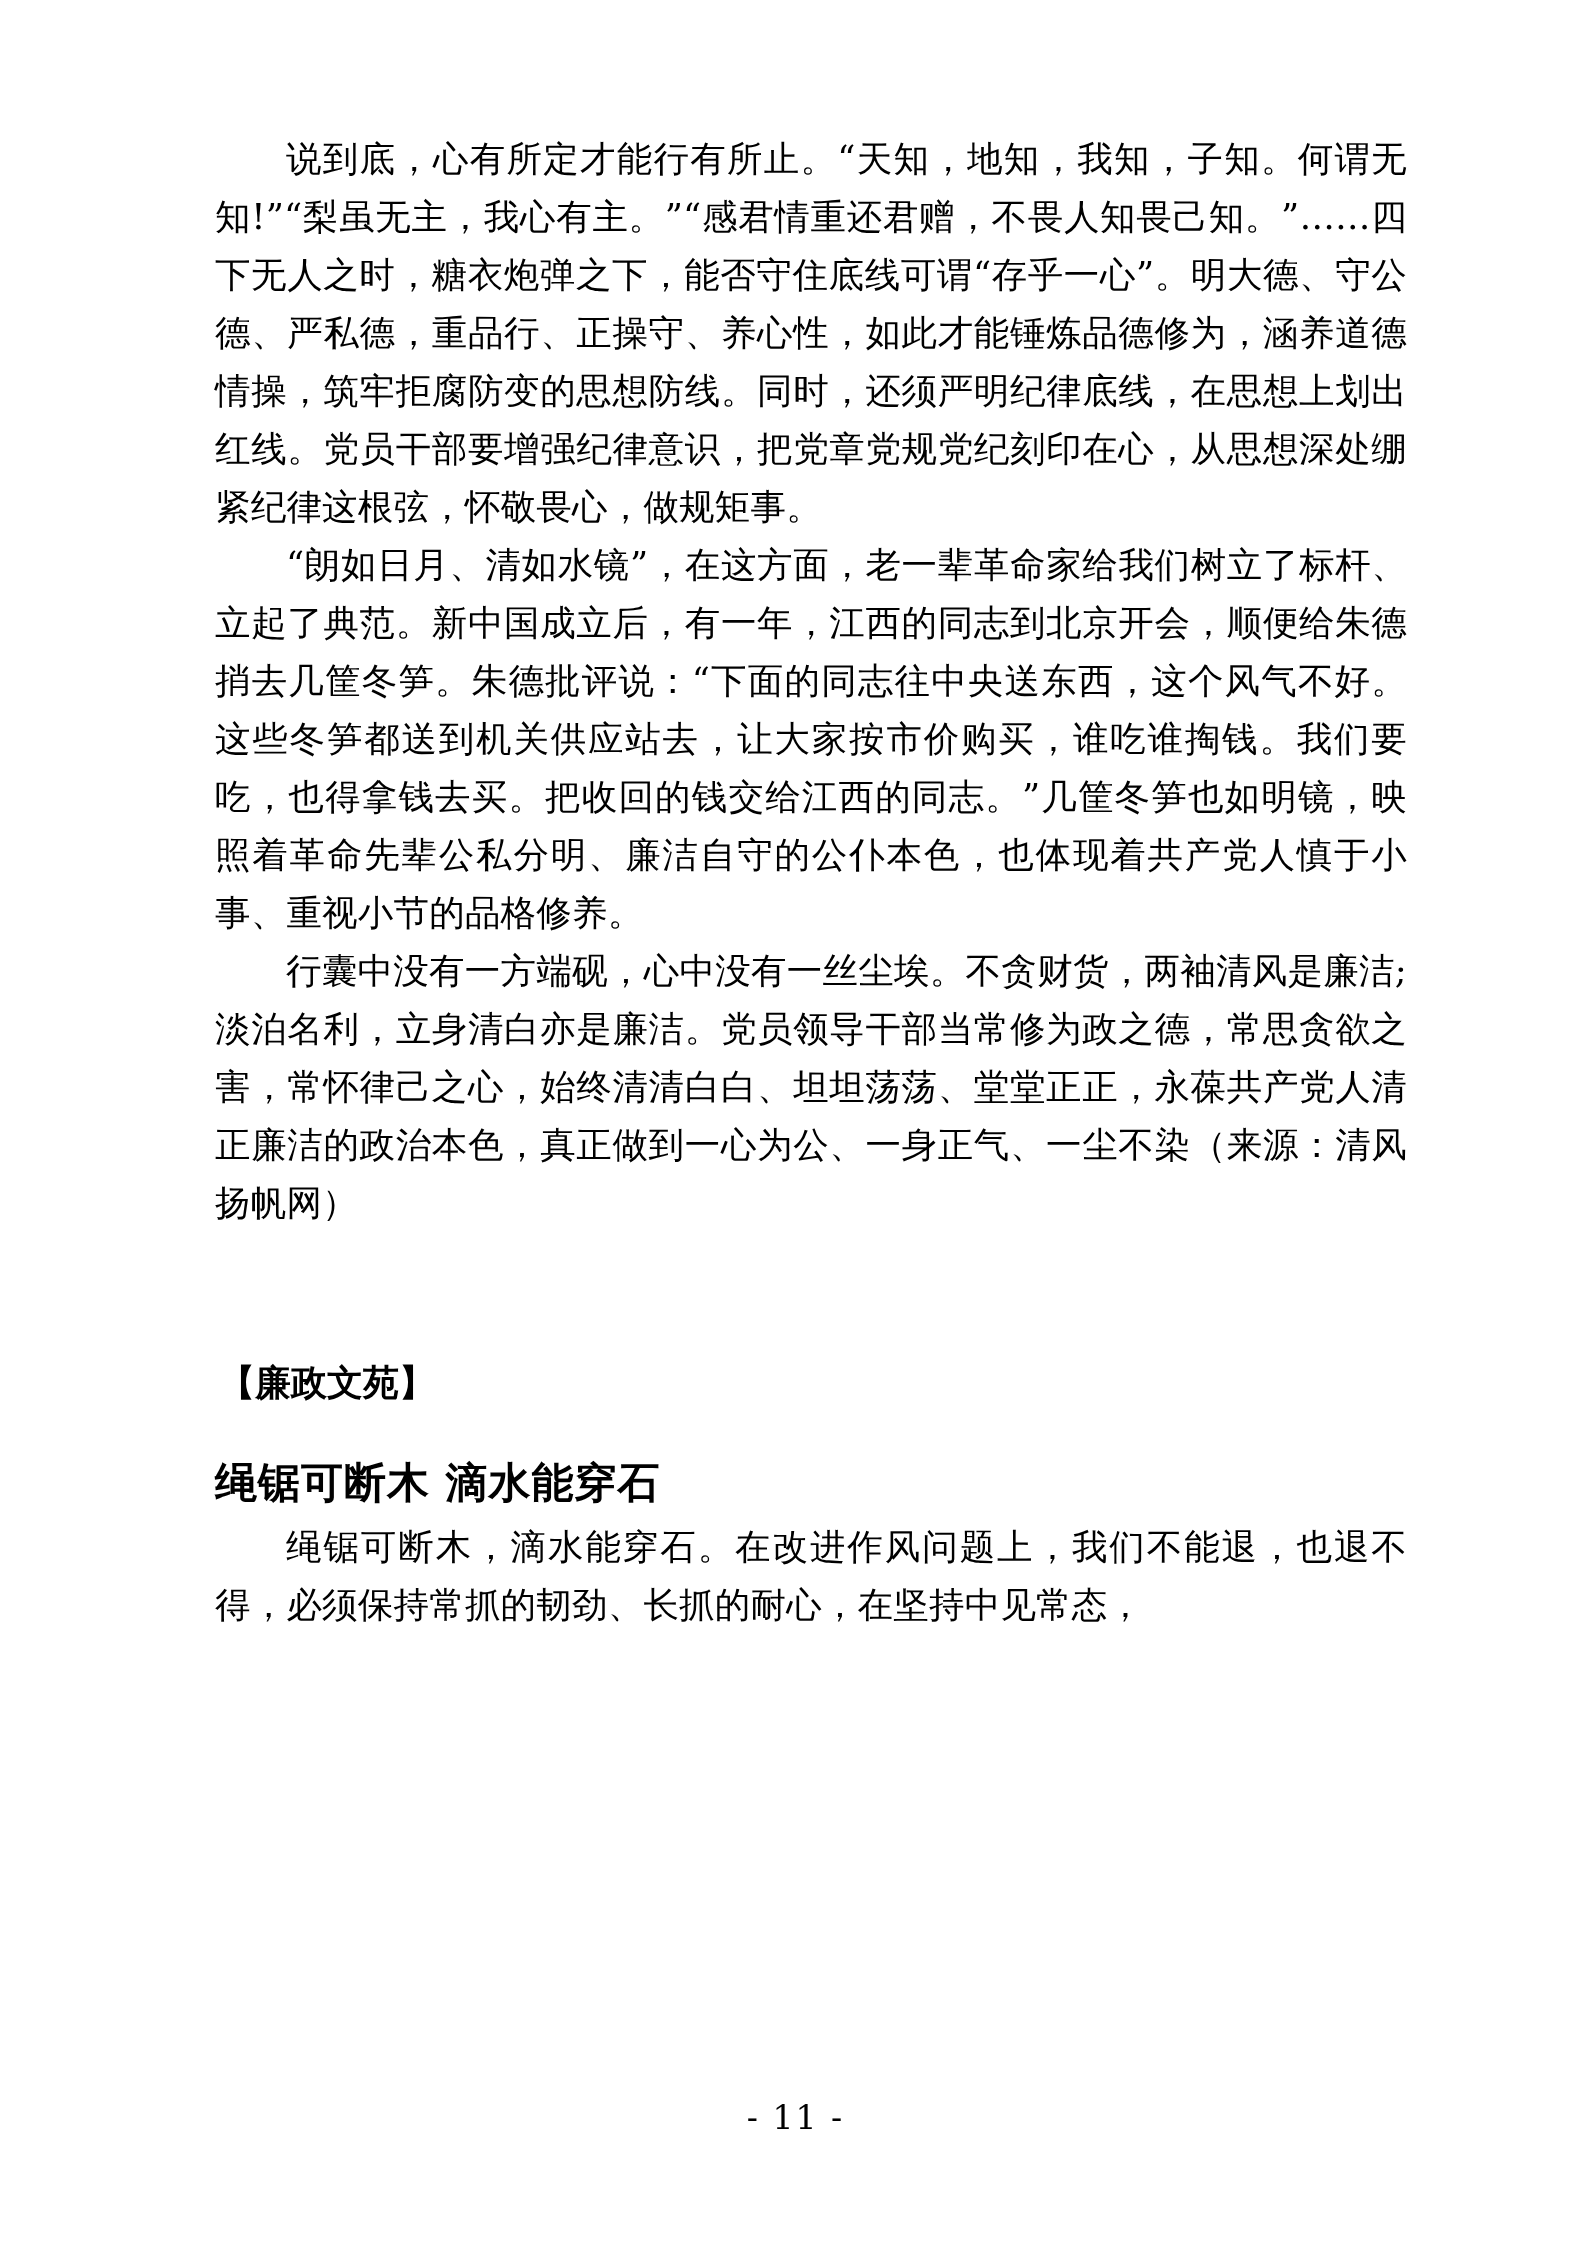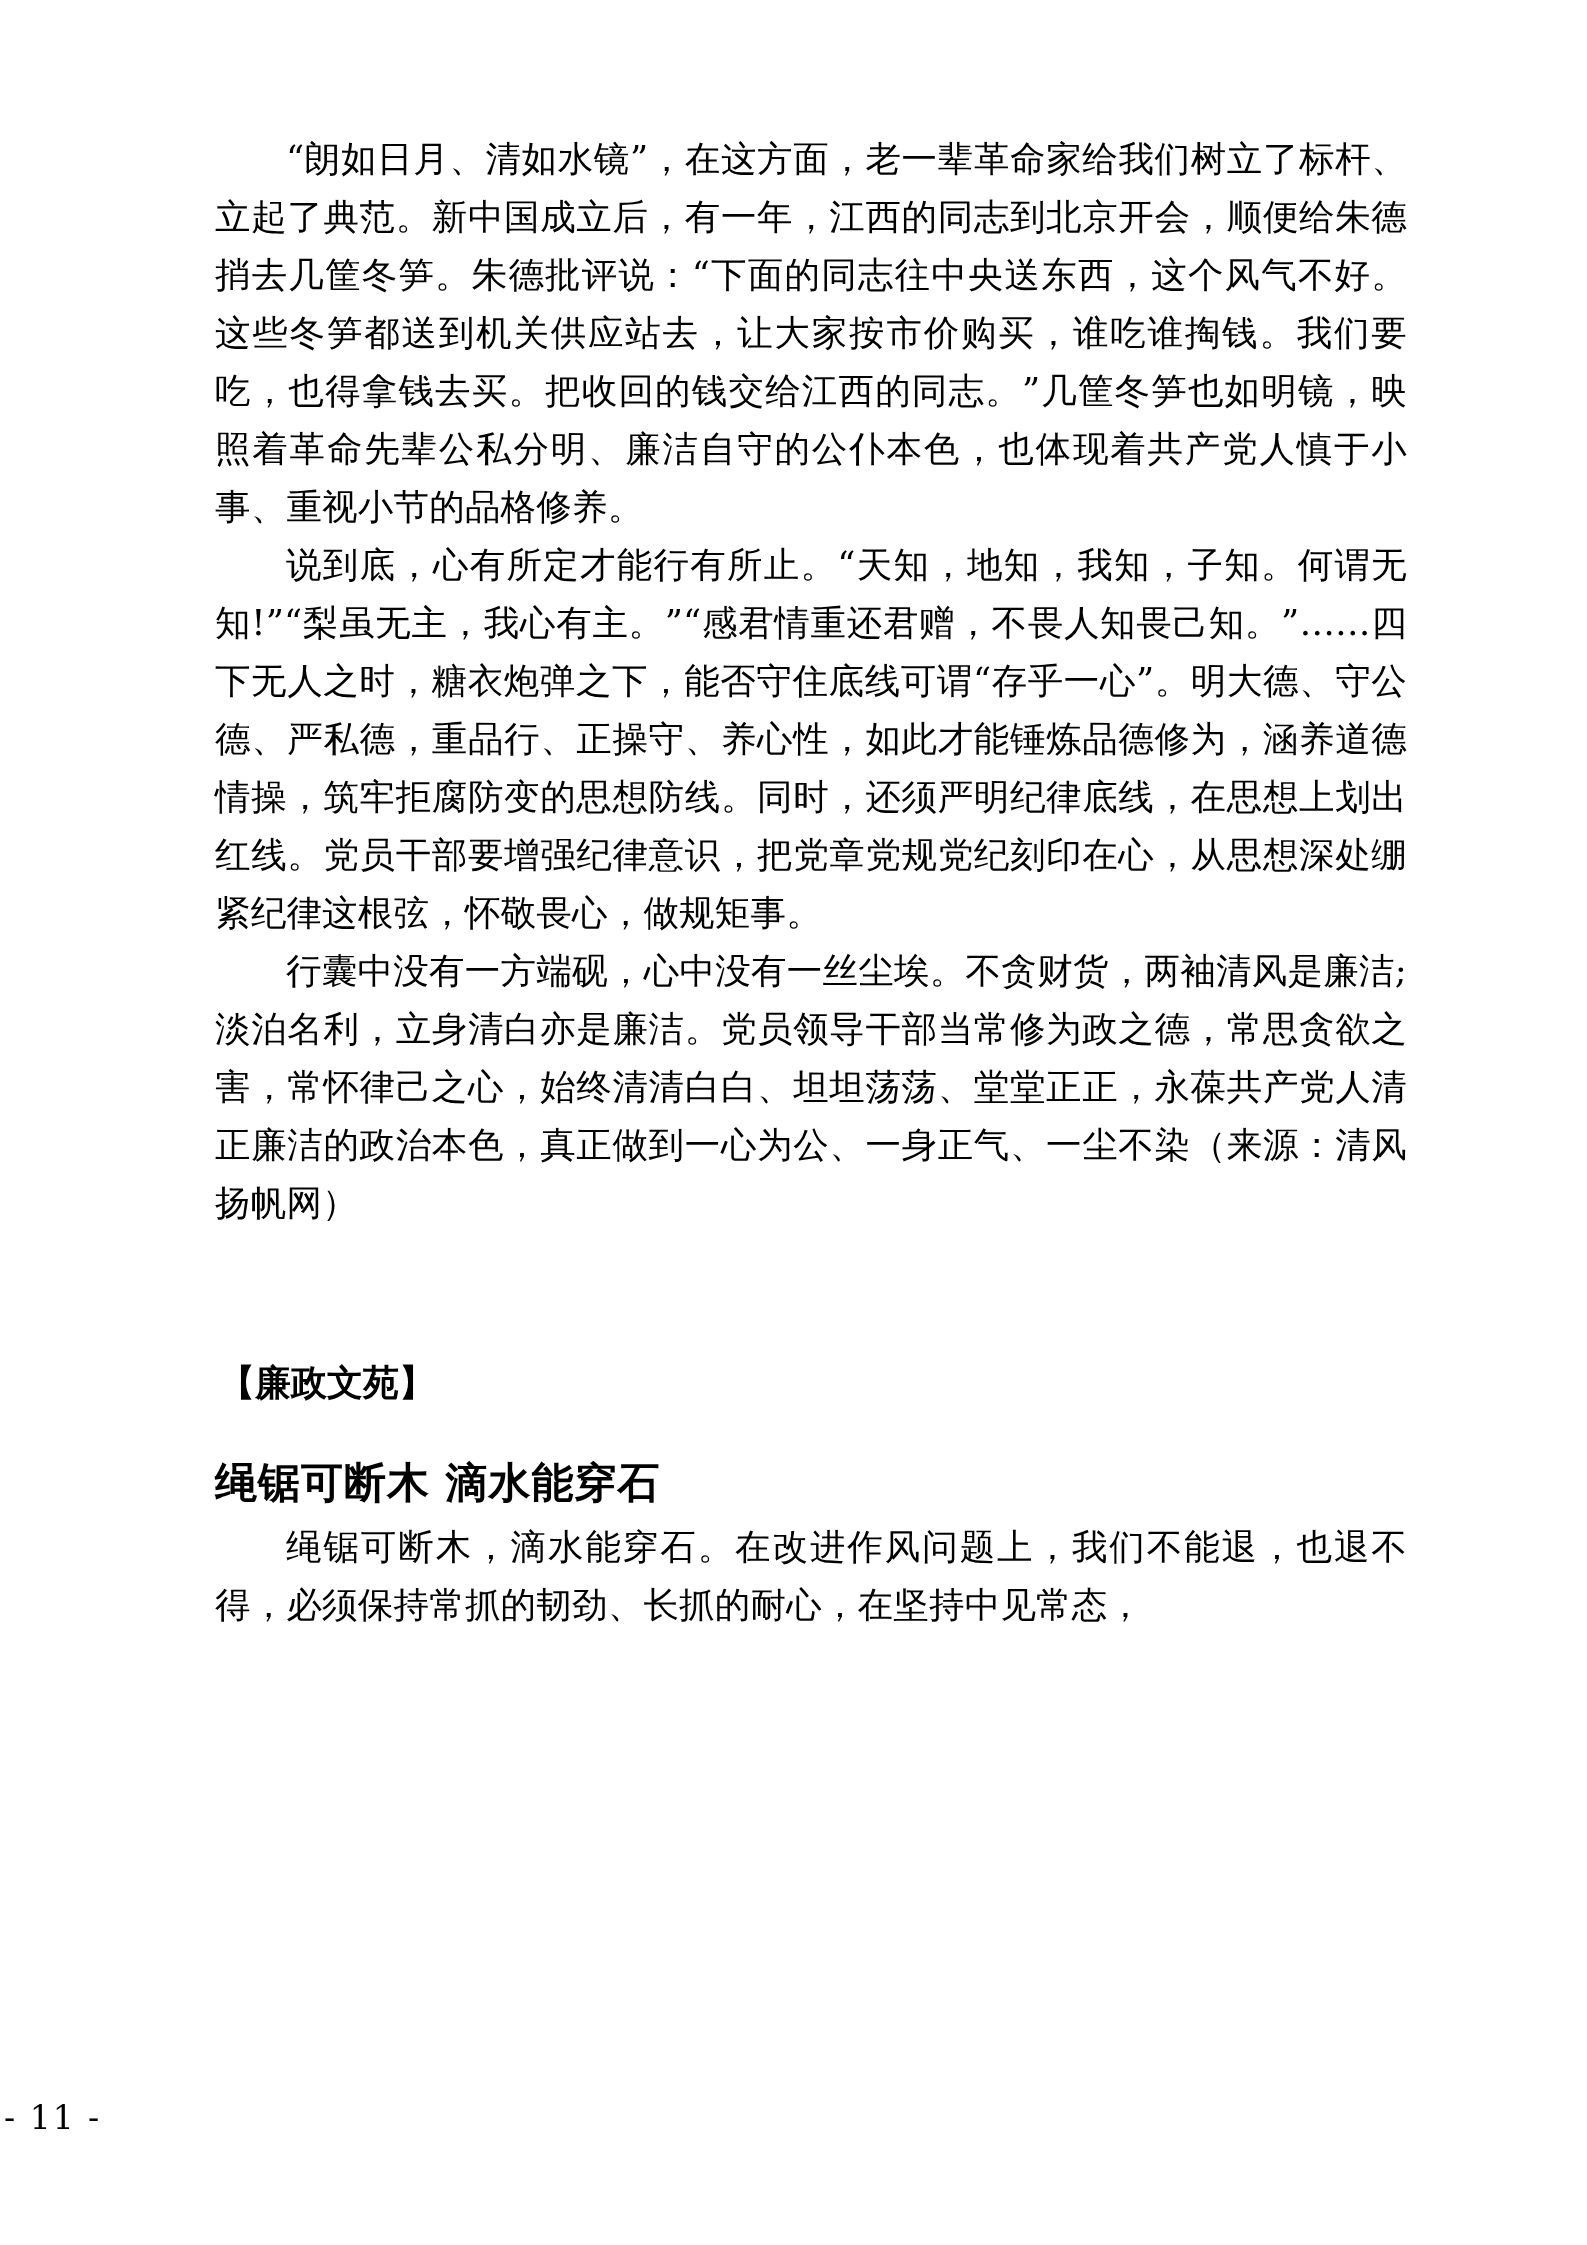--- a/index.html
+++ b/index.html
@@ -56,34 +56,34 @@
     height: 118px;
   }
   .spacer-small {
     height: 34px;
   }
   .page-number {
     position: absolute;
     left: 4px;
     right: 0;
     bottom: 108px;
-    text-align: left;
+    text-align: center;
     font-family: "DejaVu Serif", "Liberation Serif", serif;
     font-size: 33px;
     letter-spacing: 2px;
   }
 </style>
 </head>
 <body>
 
 <div class="page">
 
   <div class="body-text">
+    <p class="para">说到底，心有所定才能行有所止。“天知，地知，我知，子知。何谓无知!”“梨虽无主，我心有主。”“感君情重还君赠，不畏人知畏己知。”……四下无人之时，糖衣炮弹之下，能否守住底线可谓“存乎一心”。明大德、守公德、严私德，重品行、正操守、养心性，如此才能锤炼品德修为，涵养道德情操，筑牢拒腐防变的思想防线。同时，还须严明纪律底线，在思想上划出红线。党员干部要增强纪律意识，把党章党规党纪刻印在心，从思想深处绷紧纪律这根弦，怀敬畏心，做规矩事。</p>
     <p class="para">“朗如日月、清如水镜”，在这方面，老一辈革命家给我们树立了标杆、立起了典范。新中国成立后，有一年，江西的同志到北京开会，顺便给朱德捎去几筐冬笋。朱德批评说：“下面的同志往中央送东西，这个风气不好。这些冬笋都送到机关供应站去，让大家按市价购买，谁吃谁掏钱。我们要吃，也得拿钱去买。把收回的钱交给江西的同志。”几筐冬笋也如明镜，映照着革命先辈公私分明、廉洁自守的公仆本色，也体现着共产党人慎于小事、重视小节的品格修养。</p>
-    <p class="para">说到底，心有所定才能行有所止。“天知，地知，我知，子知。何谓无知!”“梨虽无主，我心有主。”“感君情重还君赠，不畏人知畏己知。”……四下无人之时，糖衣炮弹之下，能否守住底线可谓“存乎一心”。明大德、守公德、严私德，重品行、正操守、养心性，如此才能锤炼品德修为，涵养道德情操，筑牢拒腐防变的思想防线。同时，还须严明纪律底线，在思想上划出红线。党员干部要增强纪律意识，把党章党规党纪刻印在心，从思想深处绷紧纪律这根弦，怀敬畏心，做规矩事。</p>
     <p class="para">行囊中没有一方端砚，心中没有一丝尘埃。不贪财货，两袖清风是廉洁;淡泊名利，立身清白亦是廉洁。党员领导干部当常修为政之德，常思贪欲之害，常怀律己之心，始终清清白白、坦坦荡荡、堂堂正正，永葆共产党人清正廉洁的政治本色，真正做到一心为公、一身正气、一尘不染（来源：清风扬帆网）</p>
   </div>
 
   <div class="spacer-block"></div>
 
   <div class="section-tag">【廉政文苑】</div>
 
   <div class="spacer-small"></div>
 
   <div class="article-title">绳锯可断木  滴水能穿石</div>

